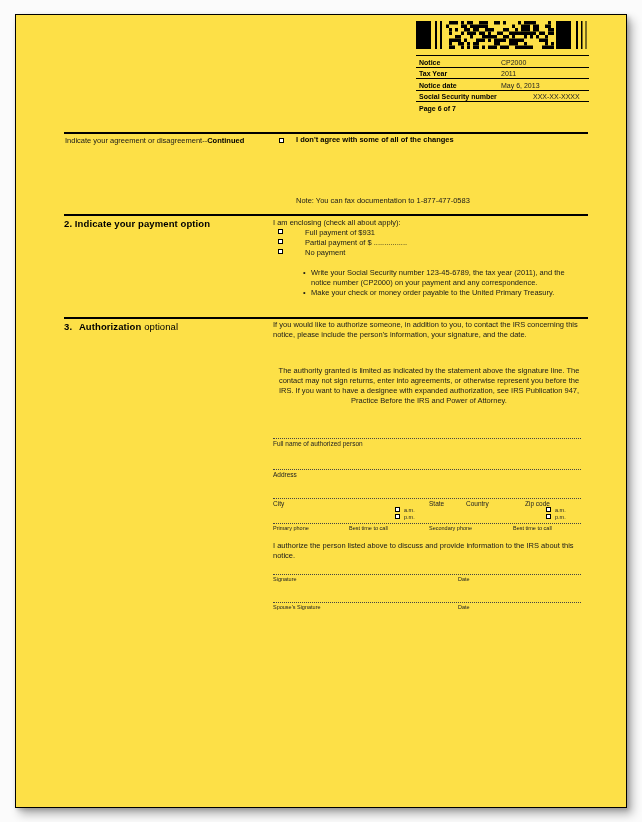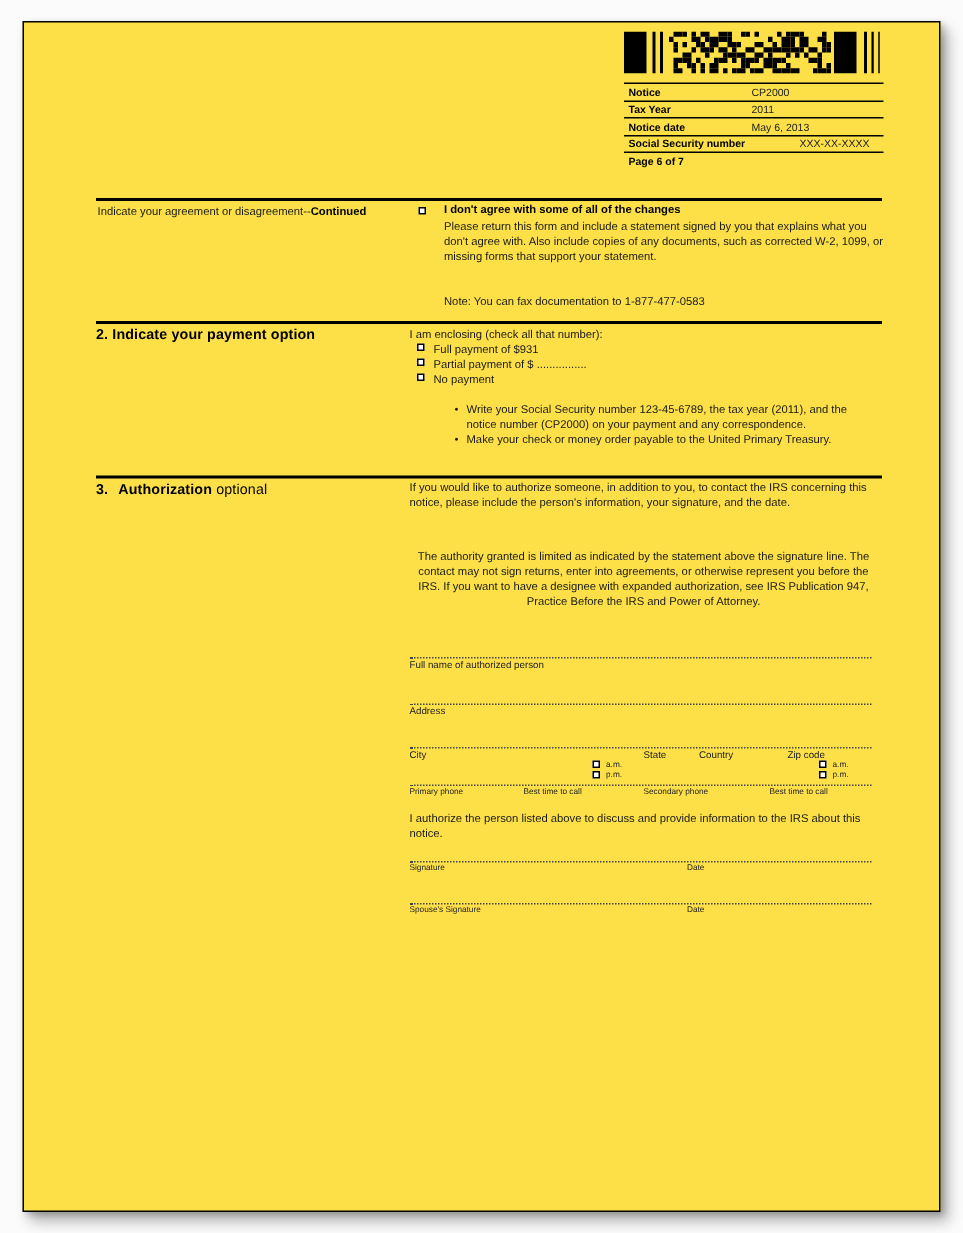--- a/index.html
+++ b/index.html
@@ -22,21 +22,21 @@
   .small-lbl { font-size:6.5px; color:#222; }
   .tiny-lbl { font-size:5.5px; color:#222; }
   
   .ntable { font-size:7px; }
   .ntable .trow { border-top:1px solid #000; height:11.5px; display:flex; align-items:flex-end; padding:0 0 1px 3px; }
   .ntable .tlabel { font-weight:bold; color:#000; }
   .ntable .tvalue { position:absolute; left:85px; color:#222; font-weight:normal; }
   .trow { position:relative; }
   .opt-row { position:absolute; font-size:7.5px; color:#1a1a1a; }
   .opt-row .cbx { position:absolute; left:5px; top:1px; }
-  .opt-row .opt-txt { margin-left:16px; display:inline-block; }
+  .opt-row .opt-txt { margin-left:32px; display:inline-block; }
   .bullet-row { display:flex; }
   .bullet-mark { width:8px; flex:none; }
   svg rect { fill:#000; }
 </style>
 </head>
 <body>
 
 <div class="page">
 
   <div class="abs" style="left:400px; top:6px; width:173px; height:28px;">
@@ -222,26 +222,25 @@
       <span class="tlabel">Page 6 of 7</span>
     </div>
   </div>
 
   <div class="abs rule" style="left:48px; top:117px; width:524px;"></div>
   <div class="abs body-txt" style="left:49px; top:121px; width:218px;">
     <span>Indicate your agreement or disagreement--</span><span class="bold">Continued</span>
   </div>
   <span class="abs cbx" style="left:263px; top:123px;"></span>
   <div class="abs body-txt bold" style="left:280px; top:120px; width:294px;">I don't agree with some of all of the changes</div>
-  <div class="abs body-txt" style="left:280px; top:131px; width:294px;">Please return this form and include a statement signed by you that explains what you don't agree with. Also include copies of any documents, such as corrected W-2, 1099, or missing forms that support your statement.</div>
   <div class="abs body-txt" style="left:280px; top:181px; width:294px;">Note: You can fax documentation to 1-877-477-0583</div>
 
   <div class="abs rule thick" style="left:48px; top:199px; width:524px;"></div>
   <div class="abs sec-head" style="left:48px; top:203px;">2. Indicate your payment option</div>
-  <div class="abs body-txt" style="left:257px; top:203px; width:310px;">I am enclosing (check all that number):</div>
+  <div class="abs body-txt" style="left:257px; top:203px; width:310px;">I am enclosing (check all about apply):</div>
 
   <div class="opt-row" style="left:257px; top:213px; width:310px;">
     <span class="cbx"></span>
     <span class="opt-txt">Full payment of $931</span>
   </div>
   <div class="opt-row" style="left:257px; top:233px; width:310px;">
     <span class="cbx"></span>
     <span class="opt-txt">No payment</span>
   </div>
   <div class="opt-row" style="left:257px; top:223px; width:310px;">

